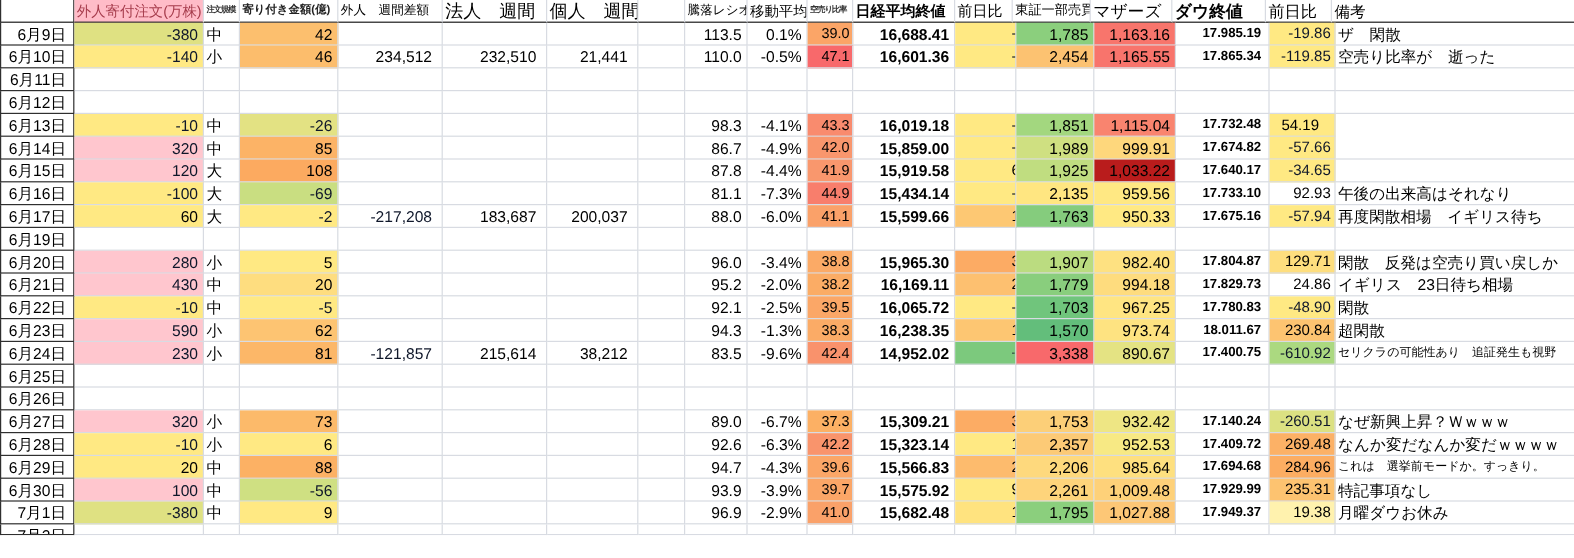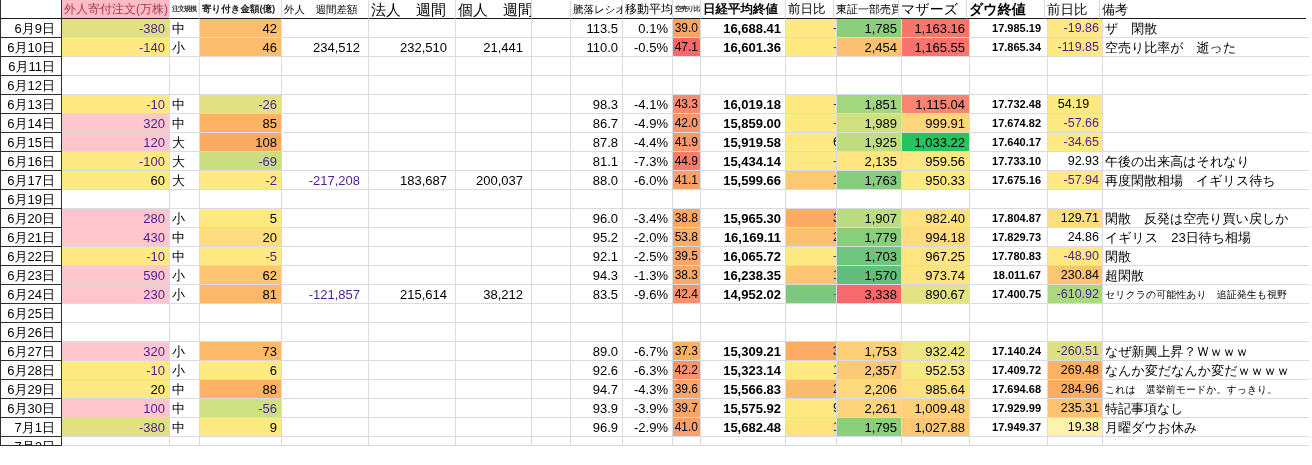--- a/index.html
+++ b/index.html
@@ -15,21 +15,21 @@
   .col-date{width:62px;border-left:1px solid #2f2f2f;border-right:1px solid #2f2f2f;border-bottom:1px solid #2f2f2f;padding-right:6px;}
   .col-fo{width:108px;}
   .col-size{width:30px;text-align:left;padding:0 0 0 2px;}
   .col-oa{width:82px;}
   .col-fw{width:87px;padding-right:8px;}
   .col-cw{width:87px;padding-right:8px;}
   .col-iw{width:76px;padding-right:8px;}
   .col-sp{width:39px;}
   .col-ratio{width:52px;}
   .col-ma{width:50px;}
-  .col-sr{width:28px;font-size:12px;padding-right:2px;}
+  .col-sr{width:38px;font-size:12px;padding-right:2px;}
   .col-nk{width:85px;font-weight:bold;}
   .col-nd{width:48px;font-size:12.5px;padding-right:3px;padding-left:47px;}
   .col-tv{width:65px;}
   .col-mo{width:68px;}
   .col-dow{width:78px;font-weight:bold;font-size:11px;padding-right:6px;}
   .col-dd{width:55px;font-size:12.5px;padding-right:3px;}
   .col-remark{width:206px;text-align:left;padding:0 0 0 2px;border-right:none;}
   
   .hdr .cell{border-bottom:1px solid #1c1c1c;text-align:left;padding:0 0 0 2px;}
   .hdr .col-date{}
@@ -42,21 +42,21 @@
   .hdr .col-ma{font-size:12px;}
   .hdr .col-sr{font-size:7px;font-weight:bold;color:#333;letter-spacing:-1px;line-height:18px;}
   .hdr .col-nk{font-size:12.5px;font-weight:bold;}
   .hdr .col-nd{font-size:12.5px;font-weight:normal;}
   .hdr .col-tv{font-size:11px;line-height:18px;}
   .hdr .col-mo{font-size:14px;}
   .hdr .col-dow{font-size:14px;font-weight:bold;}
   .hdr .col-dd{font-size:13.5px;font-weight:normal;}
   .hdr .col-remark{font-size:13px;}
   
-  .red{color:#4c1d95;}
+  .red{color:#0f172a;}
   .small-val{font-size:9px;}
   .small-remark{font-size:10px;}
 </style>
 </head>
 <body>
 
 <div id="sheet">
   <div class="row hdr">
     <div class="cell col-date"></div>
     <div class="cell col-fo">外人寄付注文(万株)</div>
@@ -205,21 +205,21 @@
         <div class="cell col-fw"></div>
         <div class="cell col-cw"></div>
         <div class="cell col-iw"></div>
         <div class="cell col-sp"></div>
         <div class="cell col-ratio">87.8</div>
         <div class="cell col-ma">-4.4%</div>
         <div class="cell col-sr" style="background: rgb(249, 151, 109);">41.9</div>
         <div class="cell col-nk">15,919.58</div>
         <div class="cell col-nd" style="background: rgb(255, 233, 131); text-align: center;">61</div>
         <div class="cell col-tv" style="background: rgb(192, 221, 128);">1,925</div>
-        <div class="cell col-mo" style="background: #22c55e;">1,033.22</div>
+        <div class="cell col-mo" style="background: #b91c1c;">1,033.22</div>
         <div class="cell col-dow">17.640.17</div>
         <div class="cell col-dd red" style="background: rgb(255, 233, 131);">-34.65</div>
         <div class="cell col-remark"></div>
       </div>
       <div class="row">
         <div class="cell col-date">6月16日</div>
         <div class="cell col-fo red" style="background: rgb(255, 233, 131);">-100</div>
         <div class="cell col-size">大</div>
         <div class="cell col-oa red" style="background: rgb(201, 222, 129);">-69</div>
         <div class="cell col-fw"></div>
@@ -301,21 +301,21 @@
         <div class="cell col-date">6月21日</div>
         <div class="cell col-fo red" style="background: rgb(255, 198, 206);">430</div>
         <div class="cell col-size">中</div>
         <div class="cell col-oa" style="background: rgb(254, 221, 127);">20</div>
         <div class="cell col-fw"></div>
         <div class="cell col-cw"></div>
         <div class="cell col-iw"></div>
         <div class="cell col-sp"></div>
         <div class="cell col-ratio">95.2</div>
         <div class="cell col-ma">-2.0%</div>
-        <div class="cell col-sr" style="background: rgb(251, 172, 101);">53.8</div>
+        <div class="cell col-sr" style="background: rgb(251, 172, 101);">38.2</div>
         <div class="cell col-nk">16,169.11</div>
         <div class="cell col-nd" style="background: rgb(253, 192, 112);">204</div>
         <div class="cell col-tv" style="background: rgb(137, 206, 125);">1,779</div>
         <div class="cell col-mo" style="background: rgb(254, 220, 126);">994.18</div>
         <div class="cell col-dow">17.829.73</div>
         <div class="cell col-dd">24.86</div>
         <div class="cell col-remark">イギリス　23日待ち相場</div>
       </div>
       <div class="row">
         <div class="cell col-date">6月22日</div>

